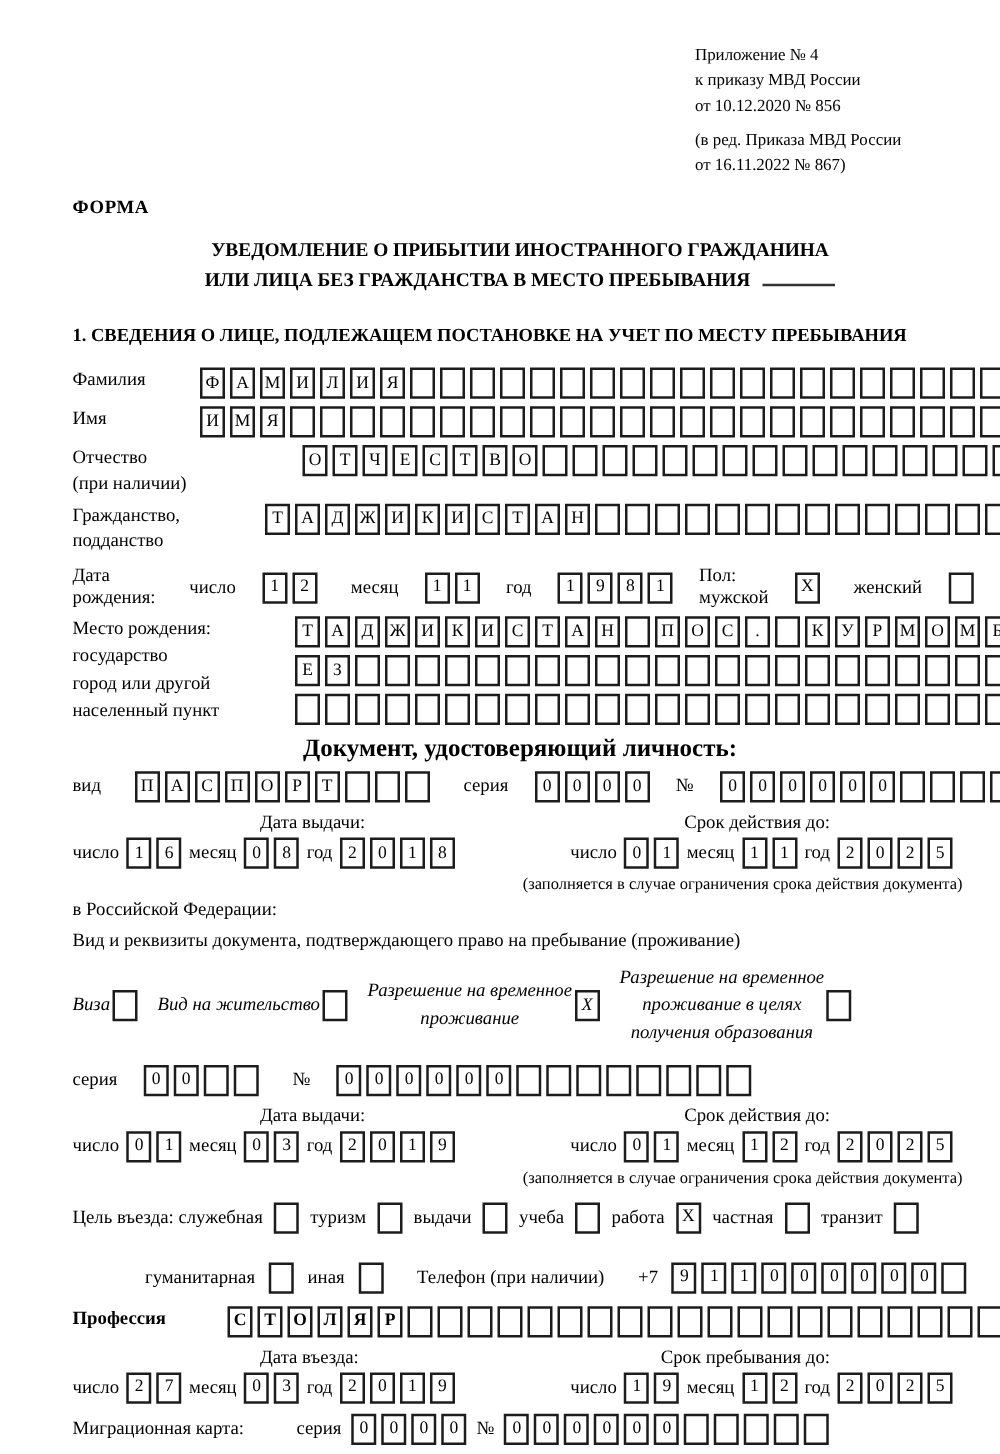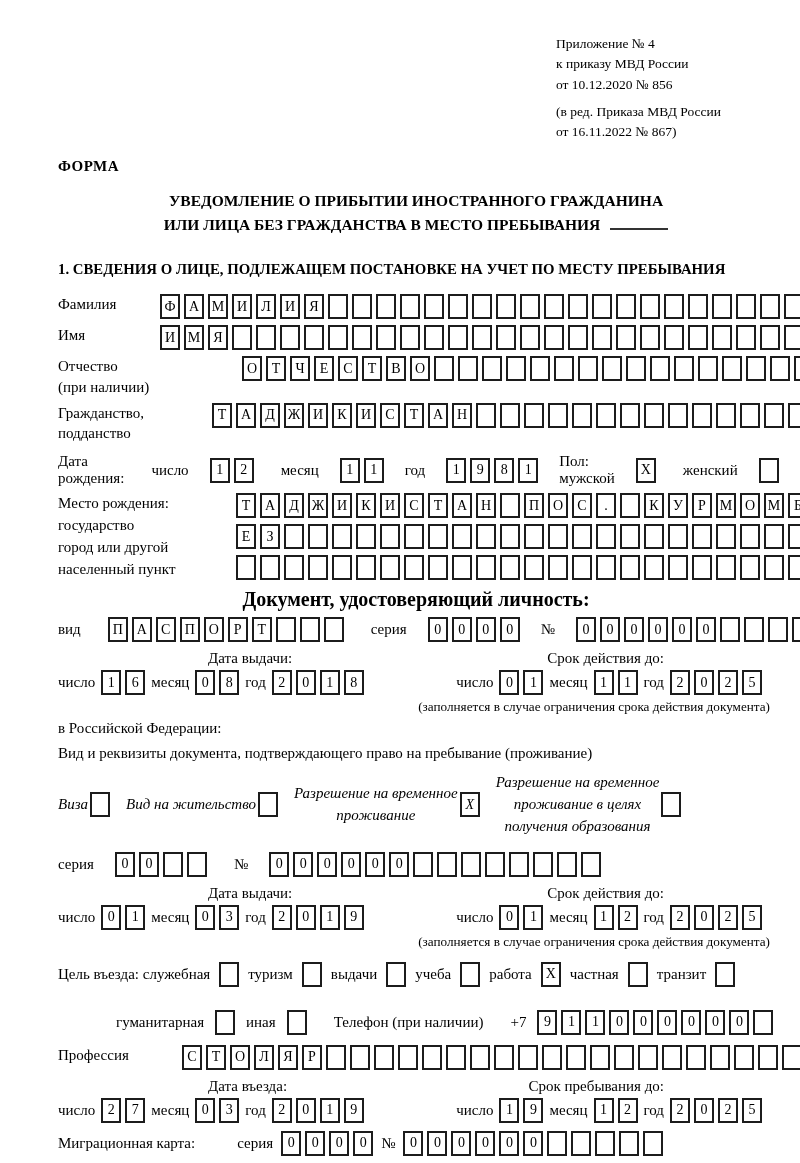--- a/index.html
+++ b/index.html
@@ -579,21 +579,21 @@
         <span class="cell">0</span>
         <span class="cell">0</span>
         <span class="cell">0</span>
         <span class="cell">0</span>
         <span class="cell">0</span>
         <span class="cell">0</span>
         <span class="cell"></span>
       </span>
   </div>
 
-  <div class="row" style="margin-top:10px;">
+  <div class="row" style="margin-top:10px;font-weight:bold;">
     <span class="lbl" style="width:88px;">Профессия</span>
     <span class="cells">
         <span class="cell">С</span>
         <span class="cell">Т</span>
         <span class="cell">О</span>
         <span class="cell">Л</span>
         <span class="cell">Я</span>
         <span class="cell">Р</span>
         <span class="cell"></span>
         <span class="cell"></span>

